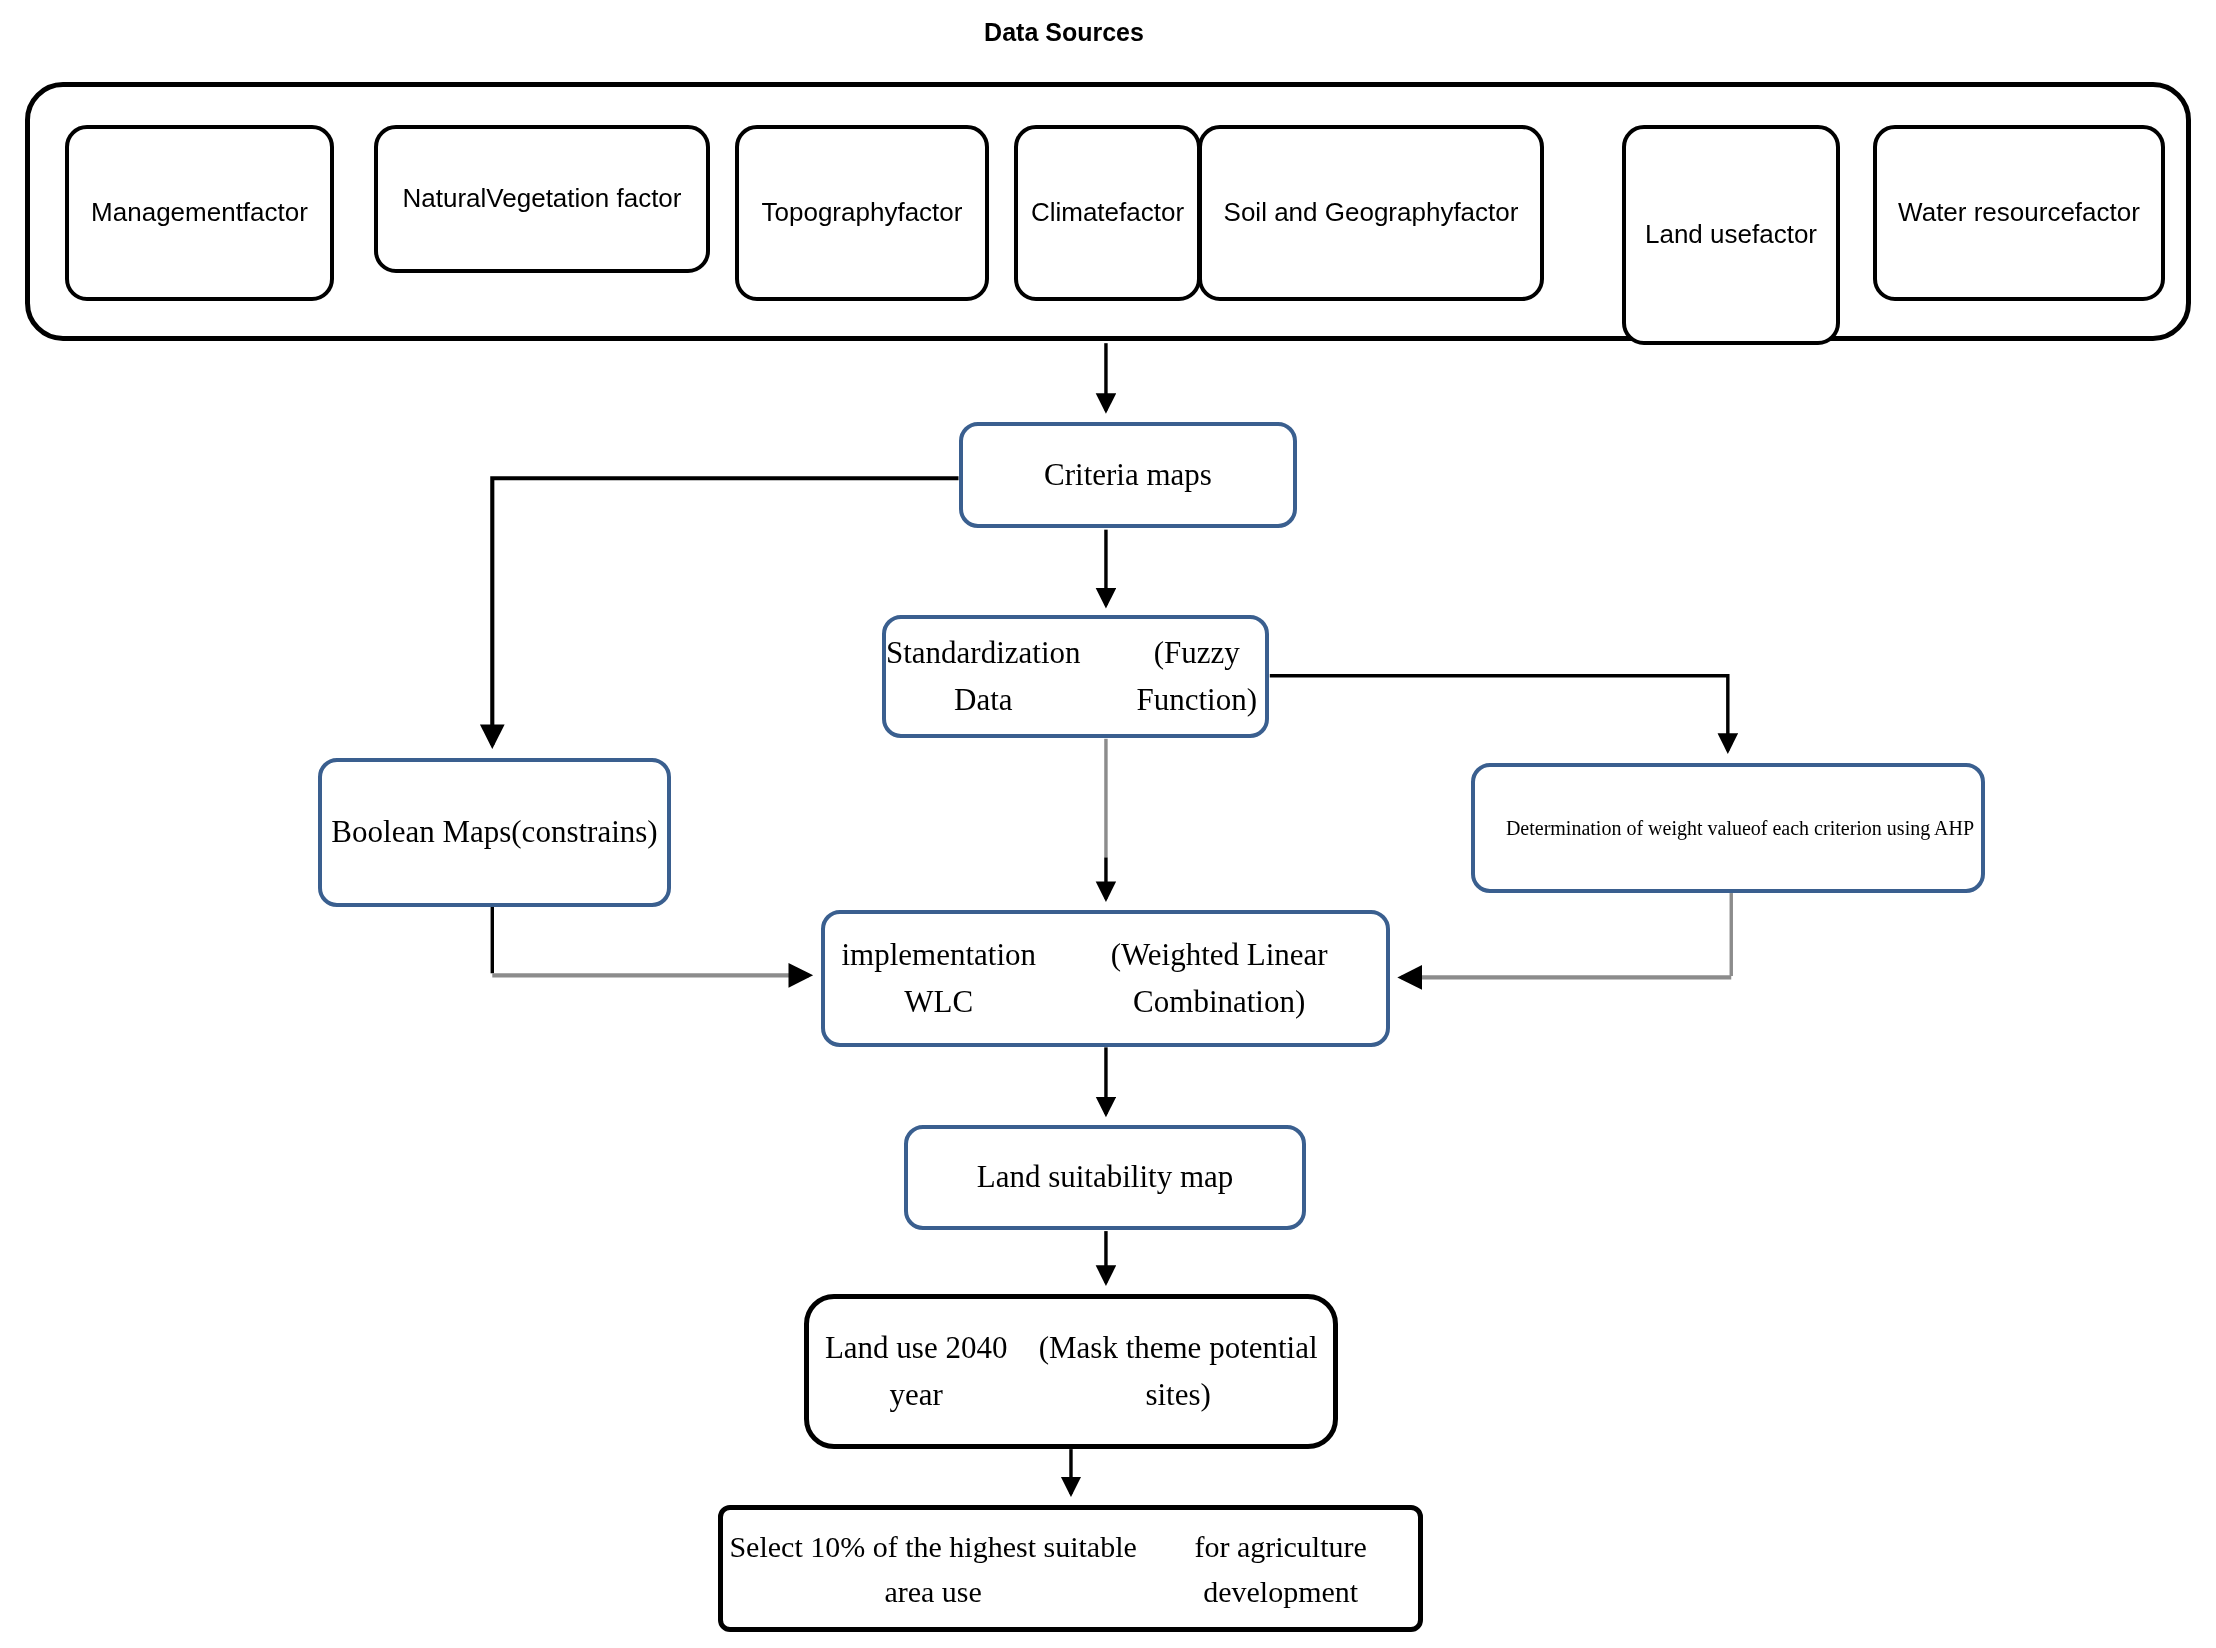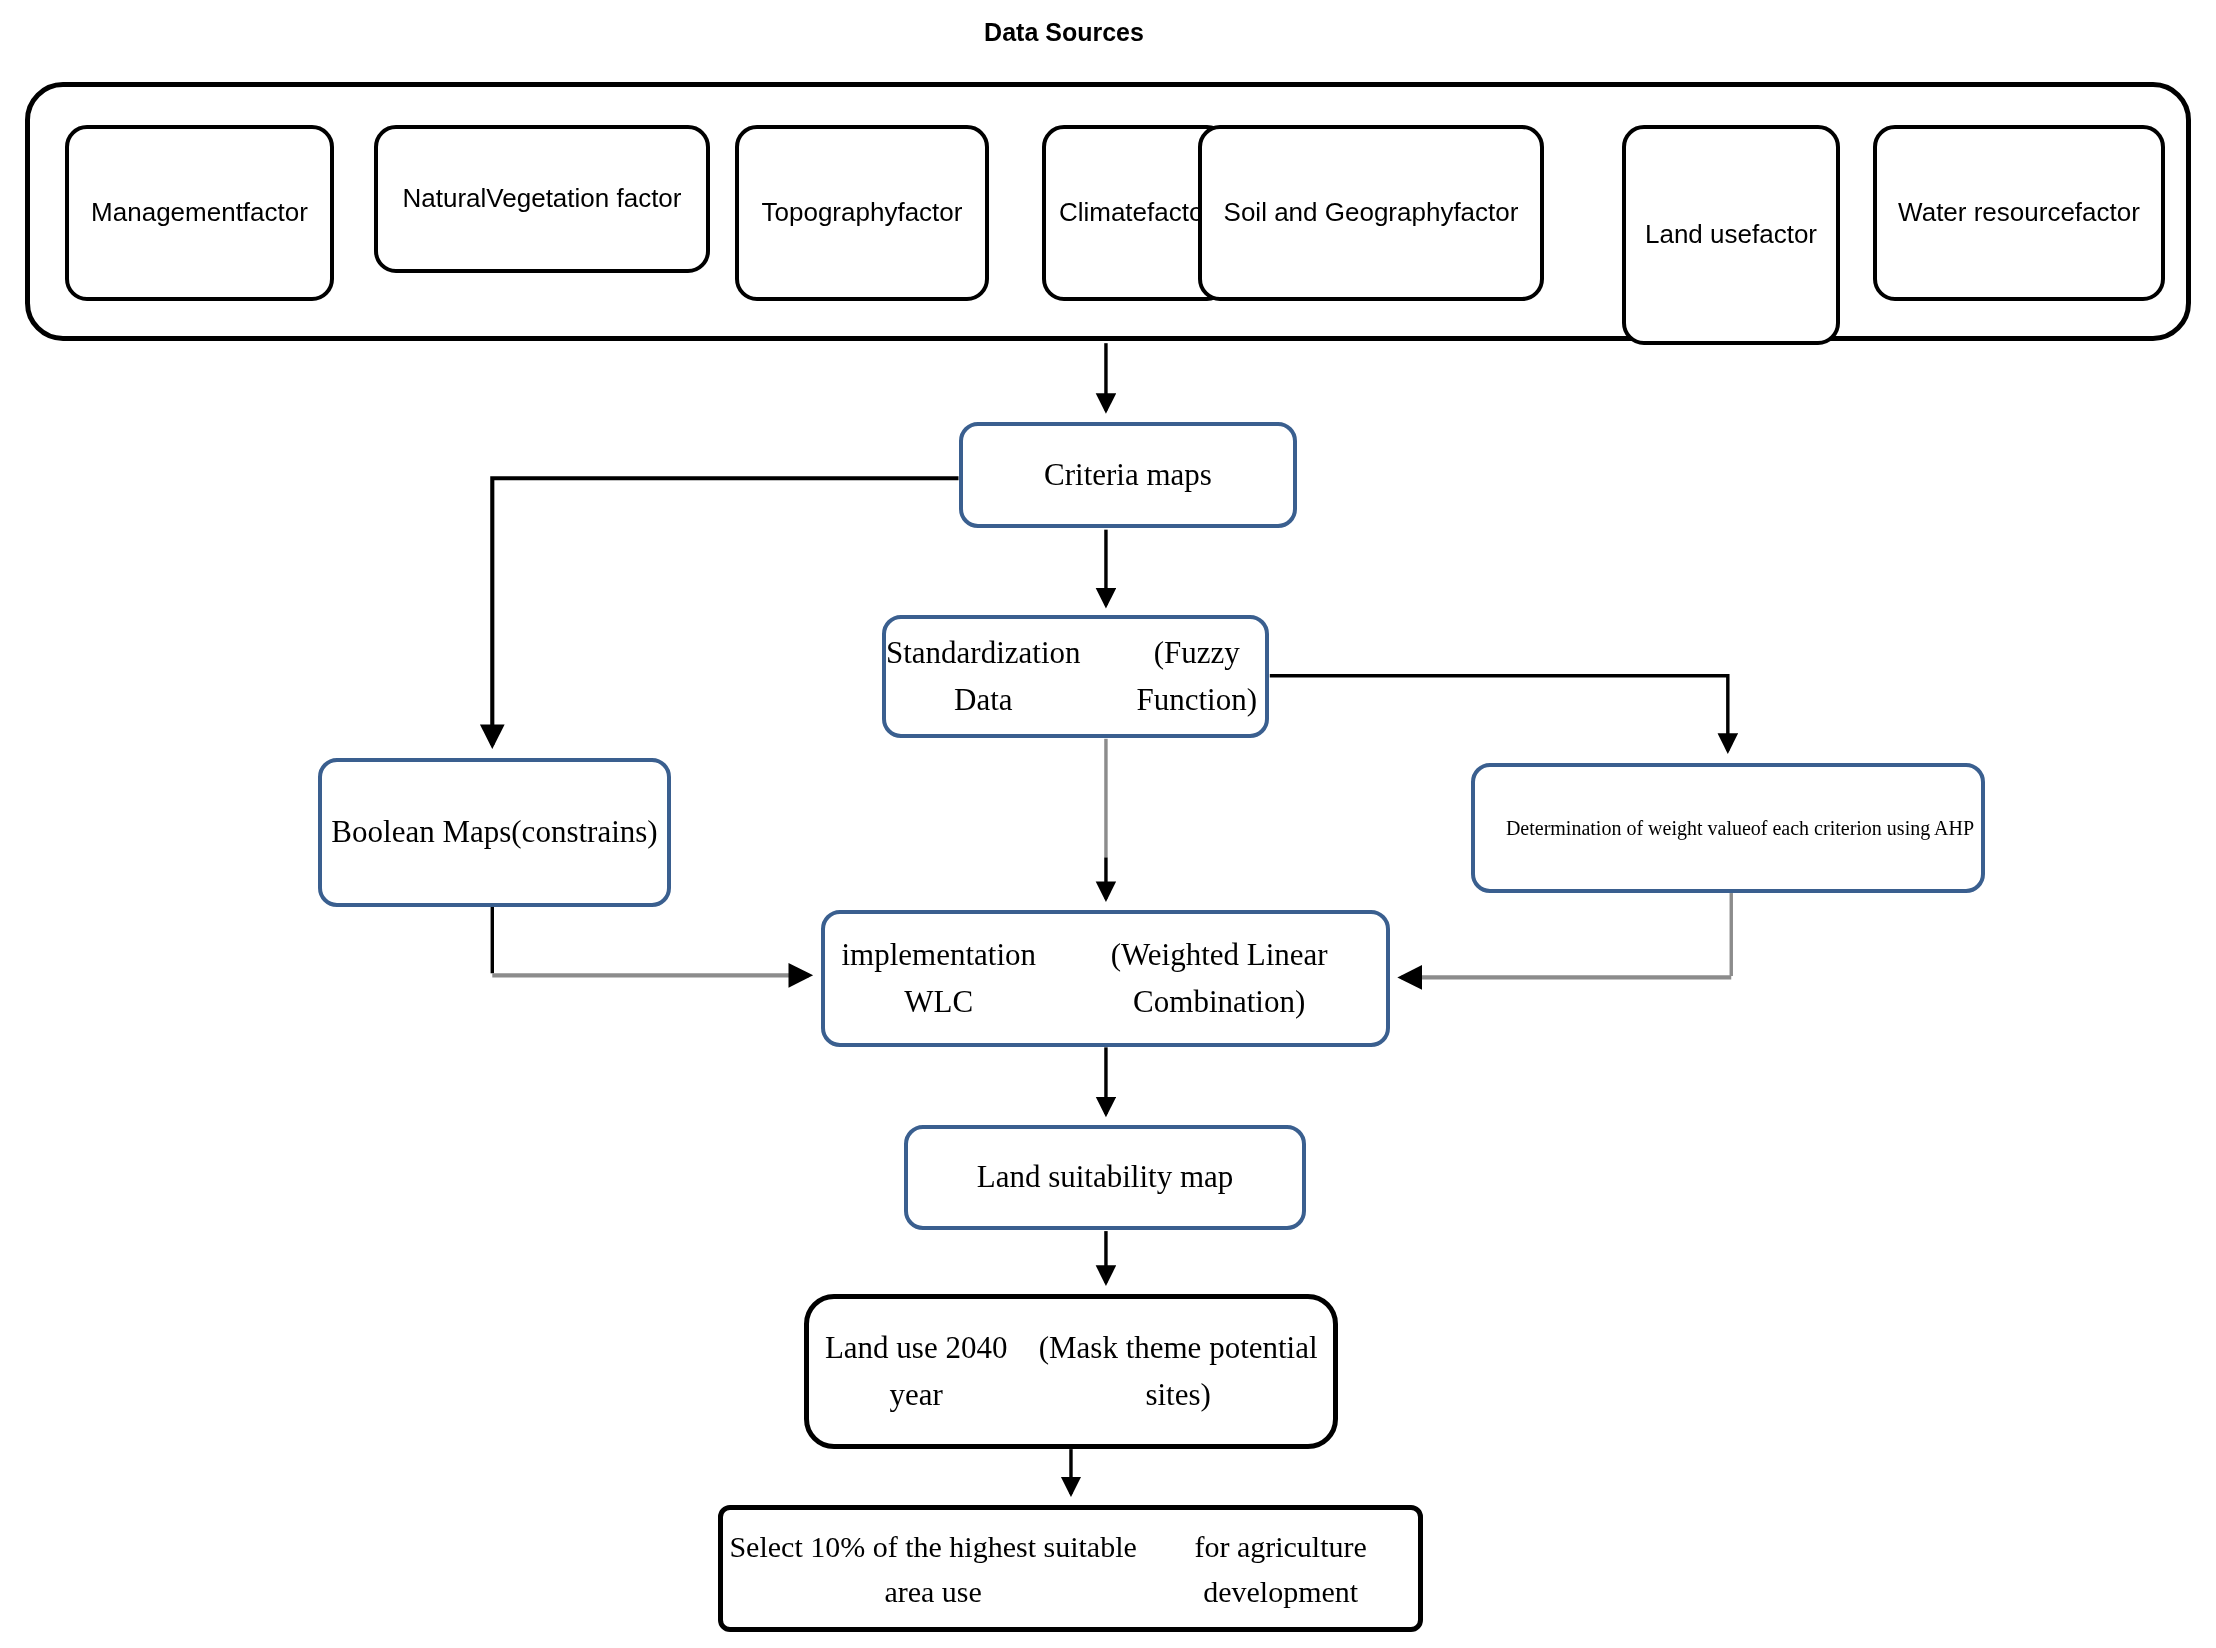--- a/index.html
+++ b/index.html
@@ -33,21 +33,21 @@
     <span class="line-span">factor</span>
   </div>
   <div class="box factor" style="left:374px;top:125px;width:336px;height:148px;">
     <span class="line-span">Natural</span>
     <span class="line-span">Vegetation factor</span>
   </div>
   <div class="box factor" style="left:735px;top:125px;width:254px;height:176px;">
     <span class="line-span">Topography</span>
     <span class="line-span">factor</span>
   </div>
-  <div class="box factor" style="left:1042px;top:125px;width:187px;height:176px;">
+  <div class="box factor" style="left:1014px;top:125px;width:187px;height:176px;">
     <span class="line-span">Climate</span>
     <span class="line-span">factor</span>
   </div>
   <div class="box factor" style="left:1198px;top:125px;width:346px;height:176px;">
     <span class="line-span">Soil and Geography</span>
     <span class="line-span">factor</span>
   </div>
   <div class="box factor" style="left:1622px;top:125px;width:218px;height:220px;">
     <span class="line-span">Land use</span>
     <span class="line-span">factor</span>

